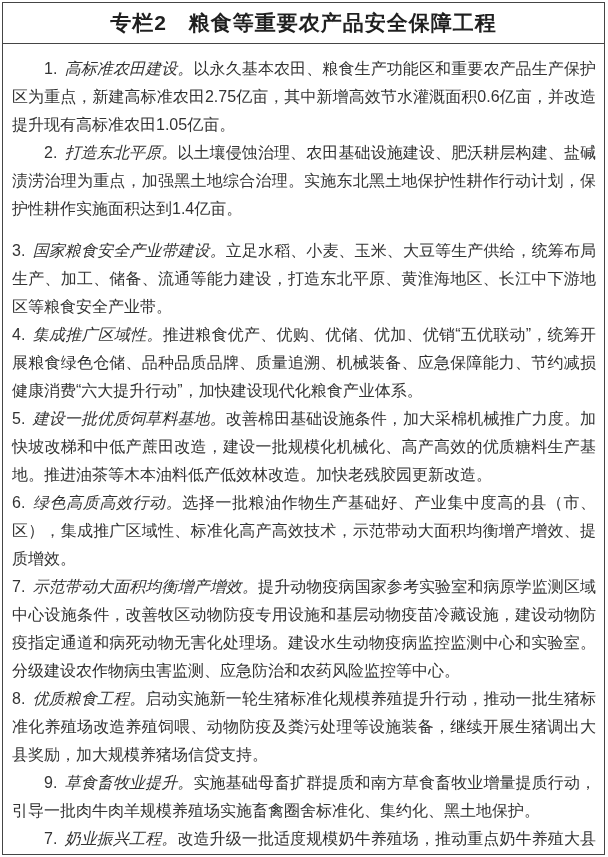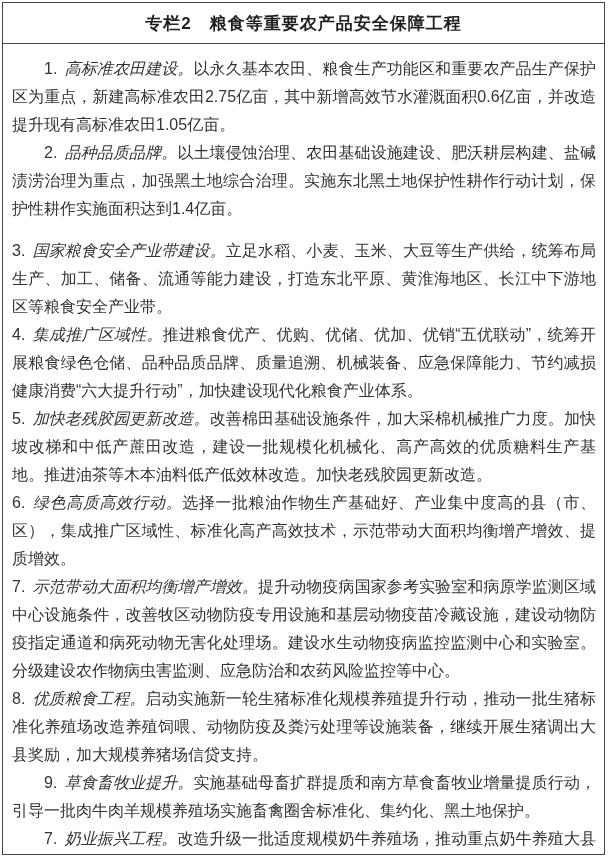--- a/index.html
+++ b/index.html
@@ -26,21 +26,21 @@
     background: #ffffff;
     box-sizing: border-box;
     overflow: hidden;
   }
   .title-cell {
     height: 40px;
     border-bottom: 1px solid #454545;
     display: flex;
     align-items: center;
     justify-content: center;
-    font-size: 17px;
+    font-size: 21px;
     font-weight: bold;
     color: #1f1f1f;
     letter-spacing: 1px;
   }
   .content {
     padding: 11px 8px 0 9px;
     font-size: 16px;
     line-height: 28px;
     color: #333333;
     text-align: justify;
@@ -66,24 +66,24 @@
   }
 </style>
 </head>
 <body>
 
 <div class="page">
   <div class="box">
     <div class="title-cell">专栏2　粮食等重要农产品安全保障工程</div>
     <div class="content" id="content">
         <p class="indent"><span class="num">1.</span><span class="term">高标准农田建设。</span><span class="txt">以永久基本农田、粮食生产功能区和重要农产品生产保护区为重点，新建高标准农田2.75亿亩，其中新增高效节水灌溉面积0.6亿亩，并改造提升现有高标准农田1.05亿亩。</span></p>
-        <p class="indent"><span class="num">2.</span><span class="term">品种品质品牌。</span><span class="txt">以土壤侵蚀治理、农田基础设施建设、肥沃耕层构建、盐碱渍涝治理为重点，加强黑土地综合治理。实施东北黑土地保护性耕作行动计划，保护性耕作实施面积达到1.4亿亩。</span></p>
+        <p class="indent"><span class="num">2.</span><span class="term">打造东北平原。</span><span class="txt">以土壤侵蚀治理、农田基础设施建设、肥沃耕层构建、盐碱渍涝治理为重点，加强黑土地综合治理。实施东北黑土地保护性耕作行动计划，保护性耕作实施面积达到1.4亿亩。</span></p>
         <p><span class="num">3.</span><span class="term">国家粮食安全产业带建设。</span><span class="txt">立足水稻、小麦、玉米、大豆等生产供给，统筹布局生产、加工、储备、流通等能力建设，打造东北平原、黄淮海地区、长江中下游地区等粮食安全产业带。</span></p>
         <p><span class="num">4.</span><span class="term">集成推广区域性。</span><span class="txt">推进粮食优产、优购、优储、优加、优销“五优联动”，统筹开展粮食绿色仓储、品种品质品牌、质量追溯、机械装备、应急保障能力、节约减损健康消费“六大提升行动”，加快建设现代化粮食产业体系。</span></p>
-        <p><span class="num">5.</span><span class="term">加快老残胶园更新改造。</span><span class="txt">改善棉田基础设施条件，加大采棉机械推广力度。加快坡改梯和中低产蔗田改造，建设一批规模化机械化、高产高效的优质糖料生产基地。推进油茶等木本油料低产低效林改造。加快老残胶园更新改造。</span></p>
+        <p><span class="num">5.</span><span class="term">建设一批优质饲草料基地。</span><span class="txt">改善棉田基础设施条件，加大采棉机械推广力度。加快坡改梯和中低产蔗田改造，建设一批规模化机械化、高产高效的优质糖料生产基地。推进油茶等木本油料低产低效林改造。加快老残胶园更新改造。</span></p>
         <p><span class="num">6.</span><span class="term">绿色高质高效行动。</span><span class="txt">选择一批粮油作物生产基础好、产业集中度高的县（市、区），集成推广区域性、标准化高产高效技术，示范带动大面积均衡增产增效、提质增效。</span></p>
         <p><span class="num">7.</span><span class="term">示范带动大面积均衡增产增效。</span><span class="txt">提升动物疫病国家参考实验室和病原学监测区域中心设施条件，改善牧区动物防疫专用设施和基层动物疫苗冷藏设施，建设动物防疫指定通道和病死动物无害化处理场。建设水生动物疫病监控监测中心和实验室。分级建设农作物病虫害监测、应急防治和农药风险监控等中心。</span></p>
         <p><span class="num">8.</span><span class="term">优质粮食工程。</span><span class="txt">启动实施新一轮生猪标准化规模养殖提升行动，推动一批生猪标准化养殖场改造养殖饲喂、动物防疫及粪污处理等设施装备，继续开展生猪调出大县奖励，加大规模养猪场信贷支持。</span></p>
         <p class="indent"><span class="num">9.</span><span class="term">草食畜牧业提升。</span><span class="txt">实施基础母畜扩群提质和南方草食畜牧业增量提质行动，引导一批肉牛肉羊规模养殖场实施畜禽圈舍标准化、集约化、黑土地保护。</span></p>
         <p class="indent"><span class="num">7.</span><span class="term">奶业振兴工程。</span><span class="txt">改造升级一批适度规模奶牛养殖场，推动重点奶牛养殖大县整县推进生产数字化管理，建设一批重点区域生鲜乳质量检测中心，建设一批优质饲草料基地。</span></p>
       </div>
   </div>
 </div>
 
 </body></html>

